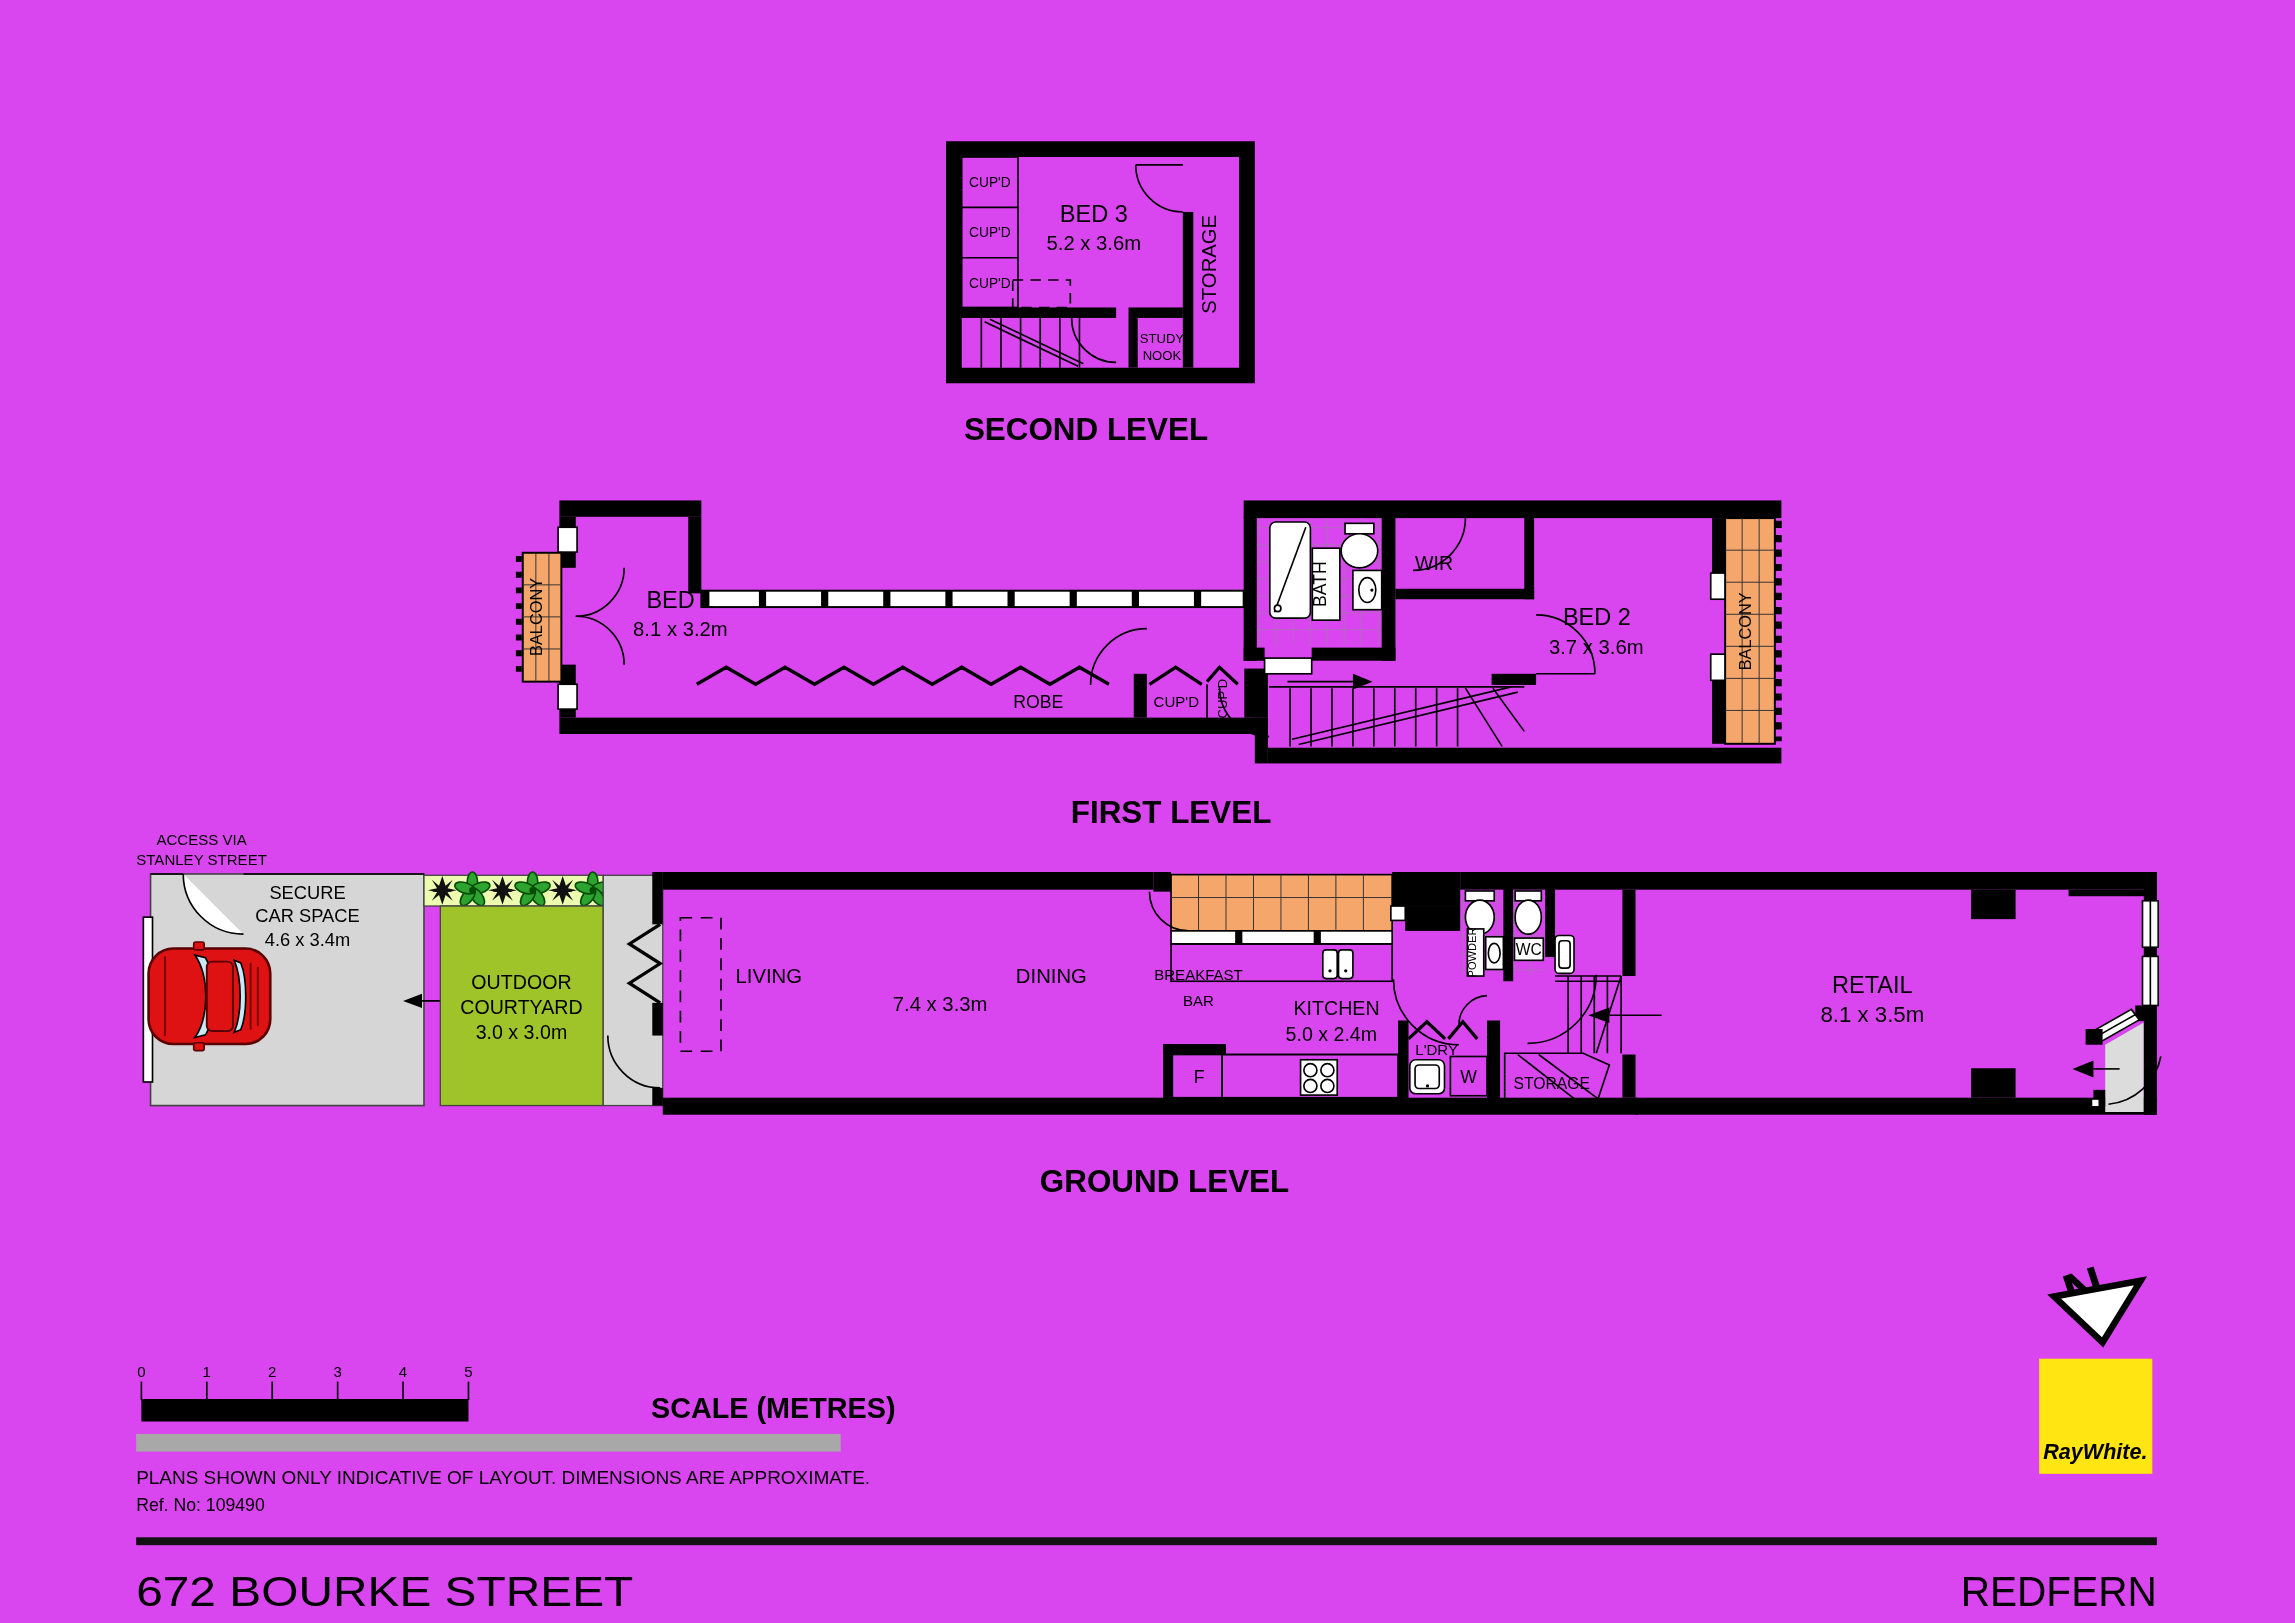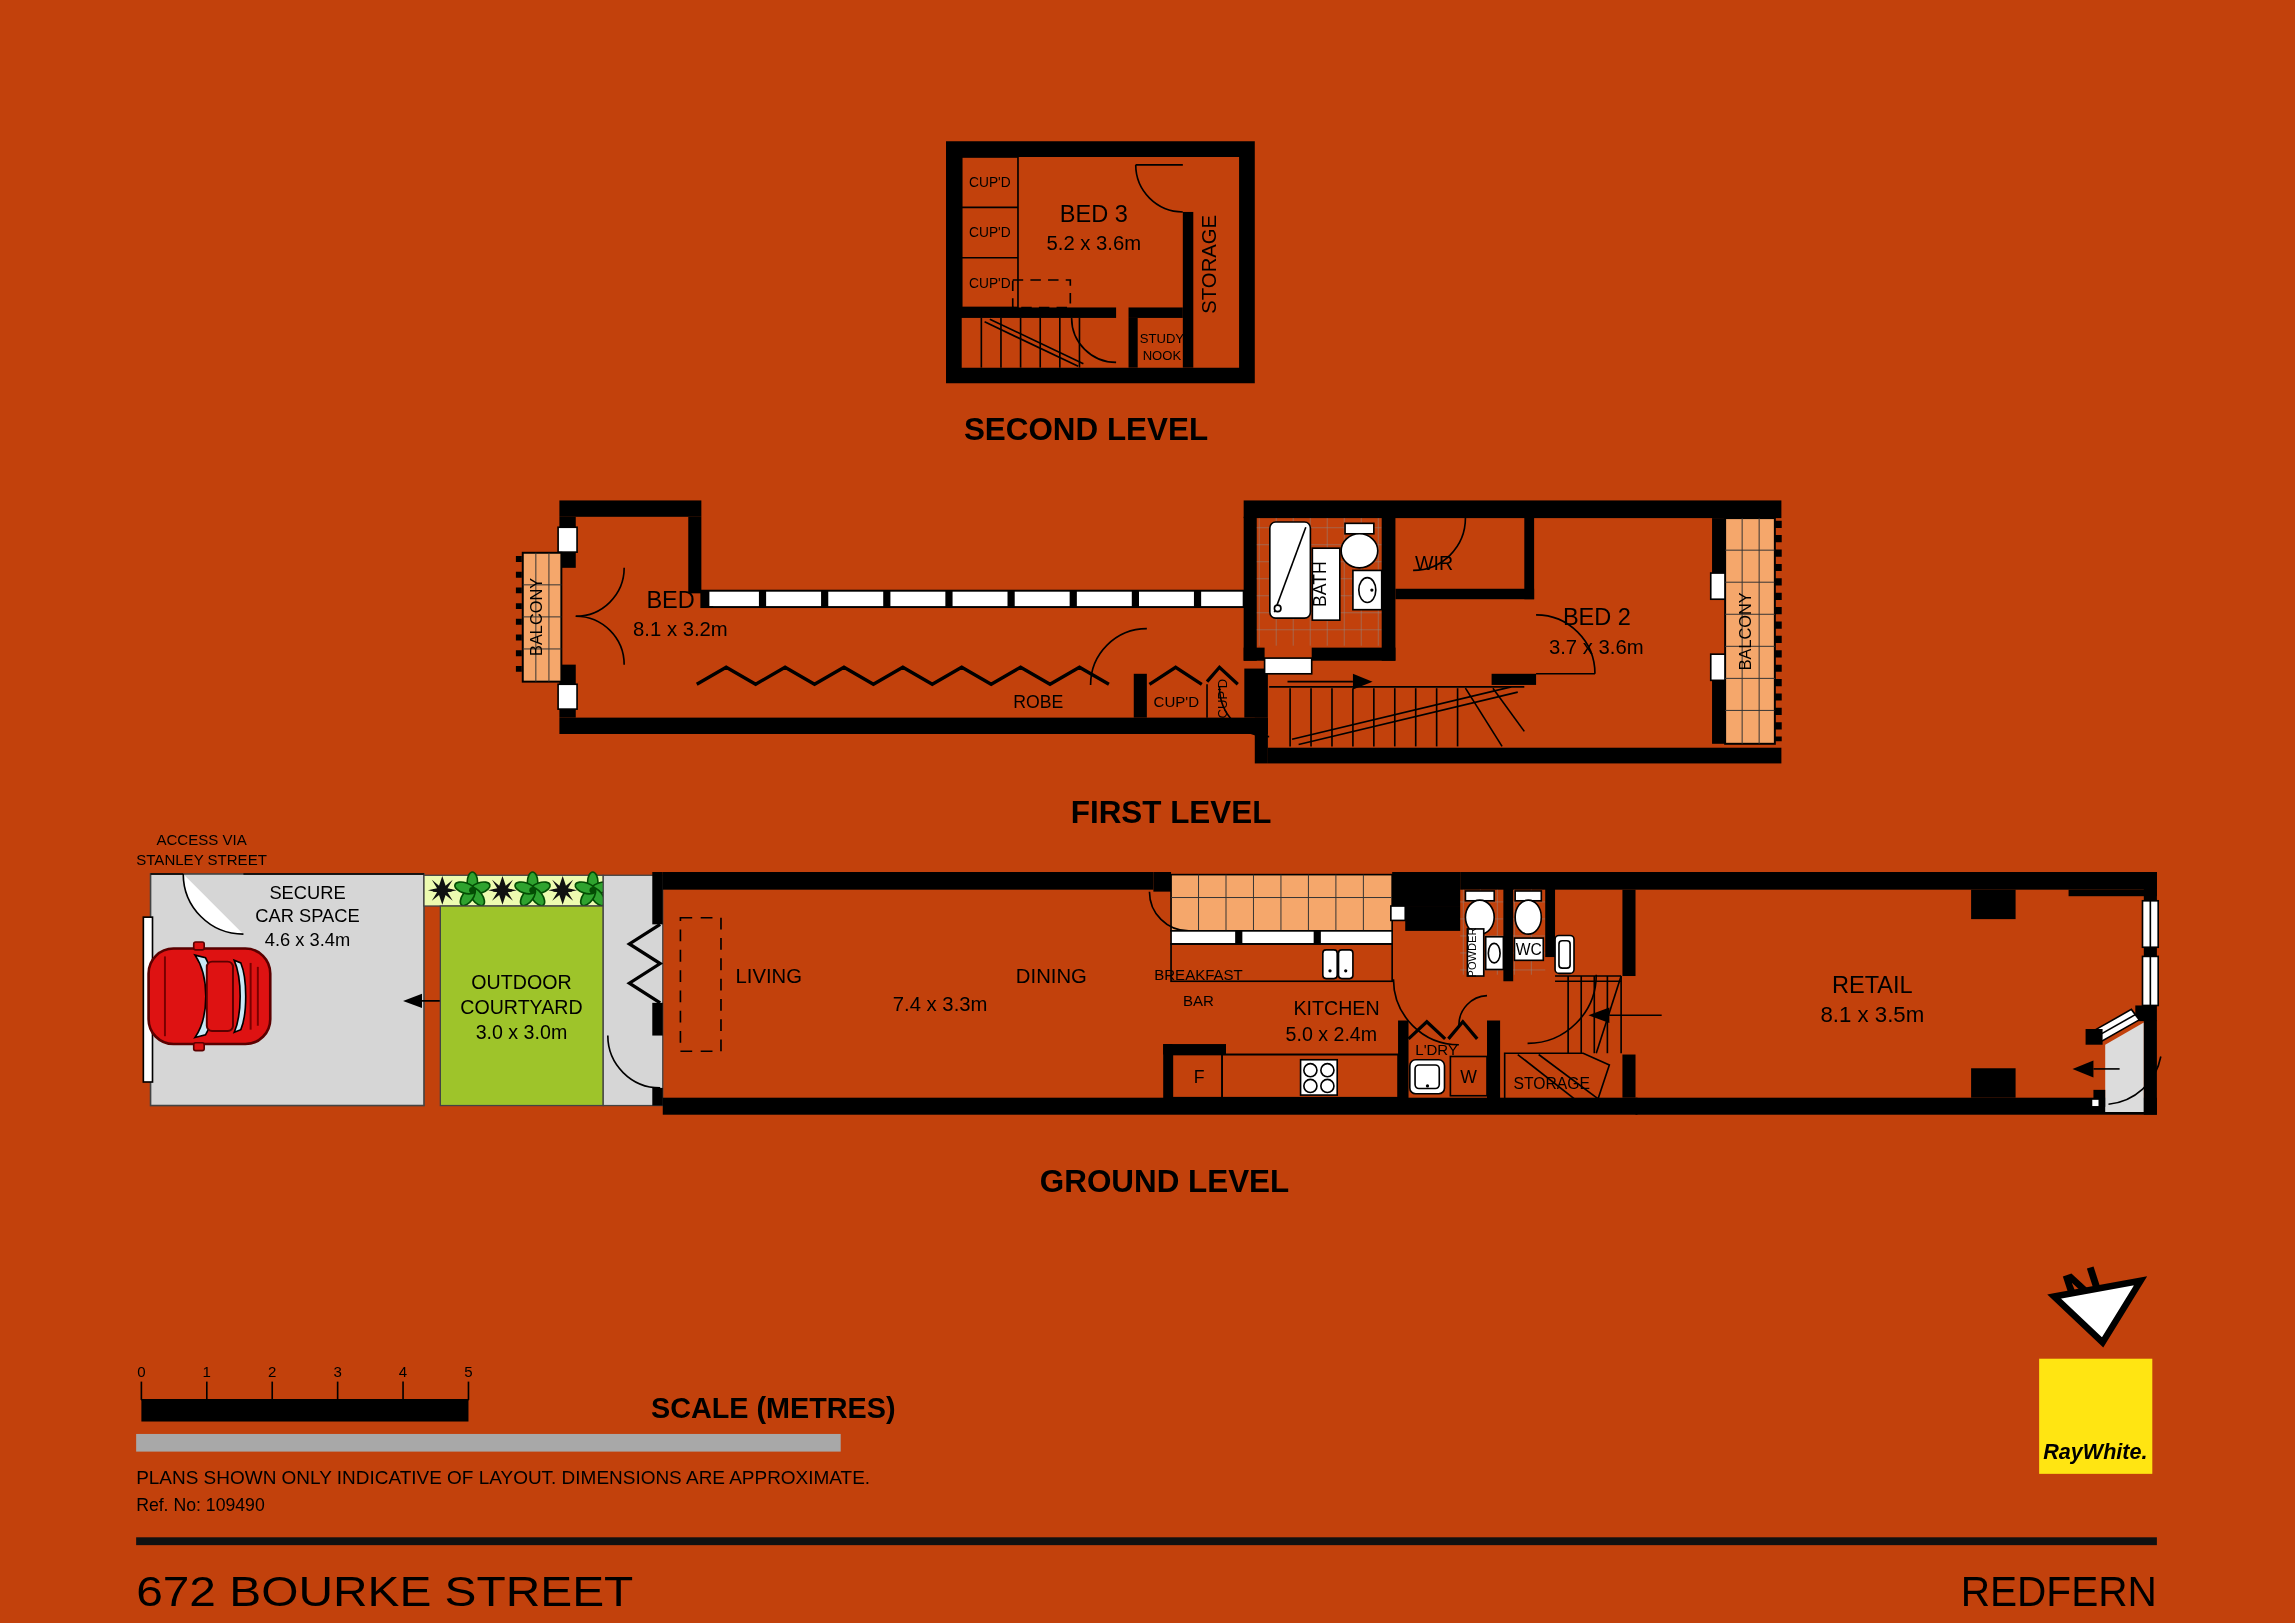--- a/index.html
+++ b/index.html
@@ -1,16 +1,16 @@
 <!DOCTYPE html>
 <html style="font-size:10.5px"><head>
 <meta charset="utf-8">
 <style>
   html,body{margin:0;padding:0;background:#fff;}
-  #canvas{position:relative;width:2295px;height:1623px;background:#c2410c;overflow:hidden;
+  #canvas{position:relative;width:2295px;height:1623px;background:#d946ef;overflow:hidden;
           font-family:"Liberation Sans",sans-serif;}
   svg{position:absolute;left:0;top:0;}
   svg text{font-family:"Liberation Sans","DejaVu Sans",sans-serif;fill:#000;}
   .w{fill:#000;stroke:none;}
   .ln{stroke:#000;stroke-width:2.5;fill:none;}
   .th{stroke:#000;stroke-width:5;fill:none;}
   .fx{fill:#fff;stroke:#000;stroke-width:2.5;}
   .tc{text-anchor:middle;}
   .bold{font-weight:bold;}
 </style>

